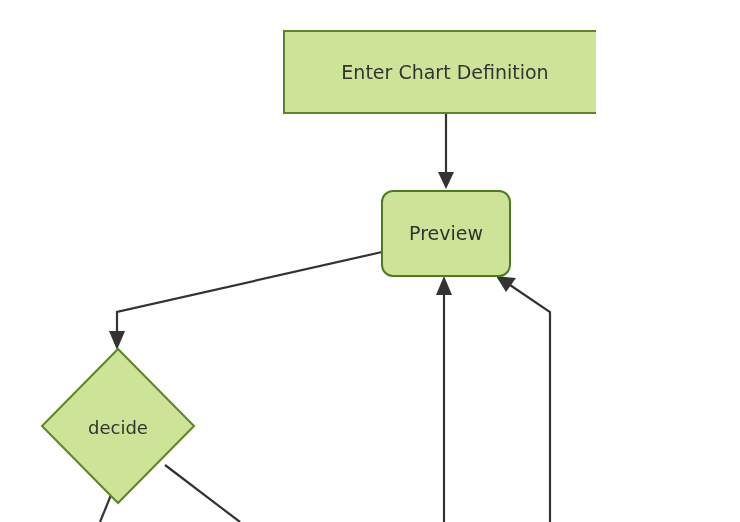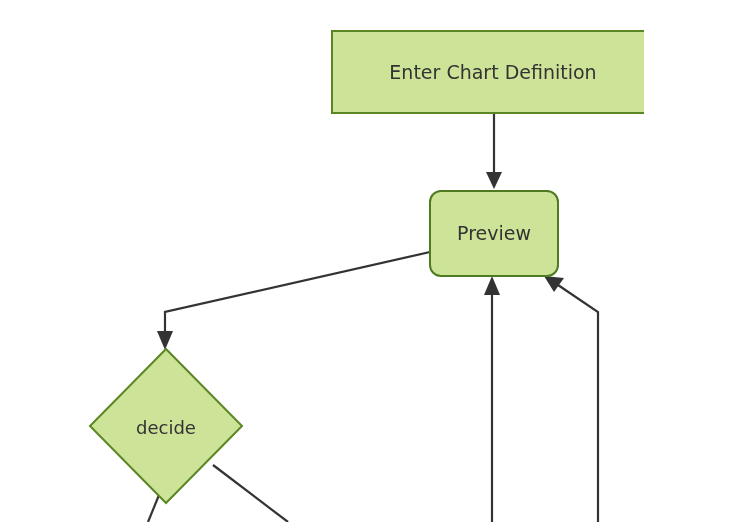--- a/index.html
+++ b/index.html
@@ -9,21 +9,20 @@
   }
   body {
     font-family: "DejaVu Sans", "Liberation Sans", sans-serif;
   }
   #flowchart-canvas {
     position: relative;
     width: 596px;
     height: 522px;
     background: #ffffff;
     overflow: hidden;
-    margin-left: 48px;
   }
   #flow-svg {
     position: absolute;
     top: 0;
     left: 0;
     width: 740px;
     height: 522px;
     display: block;
   }
   .node-shape {

